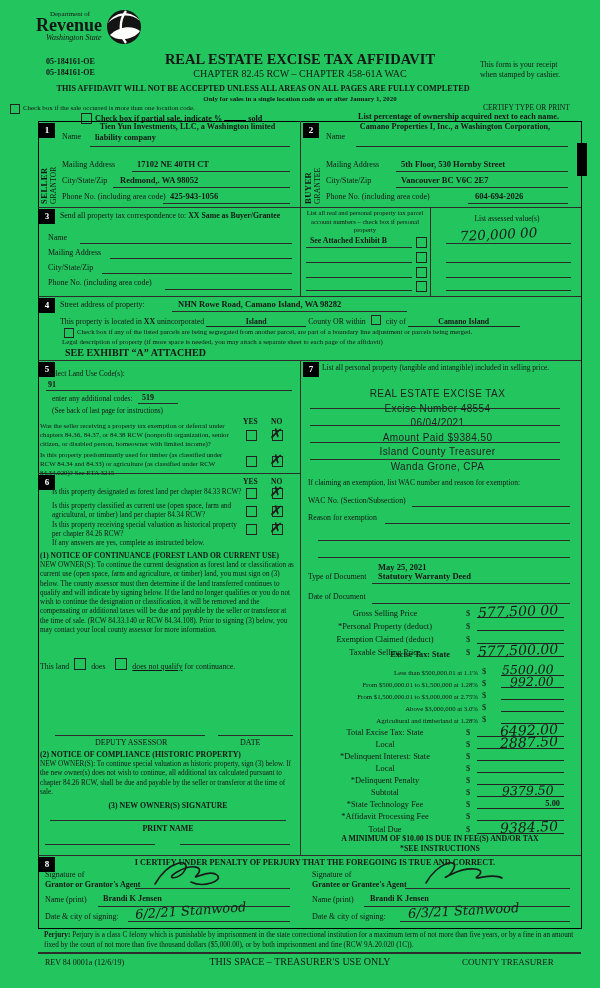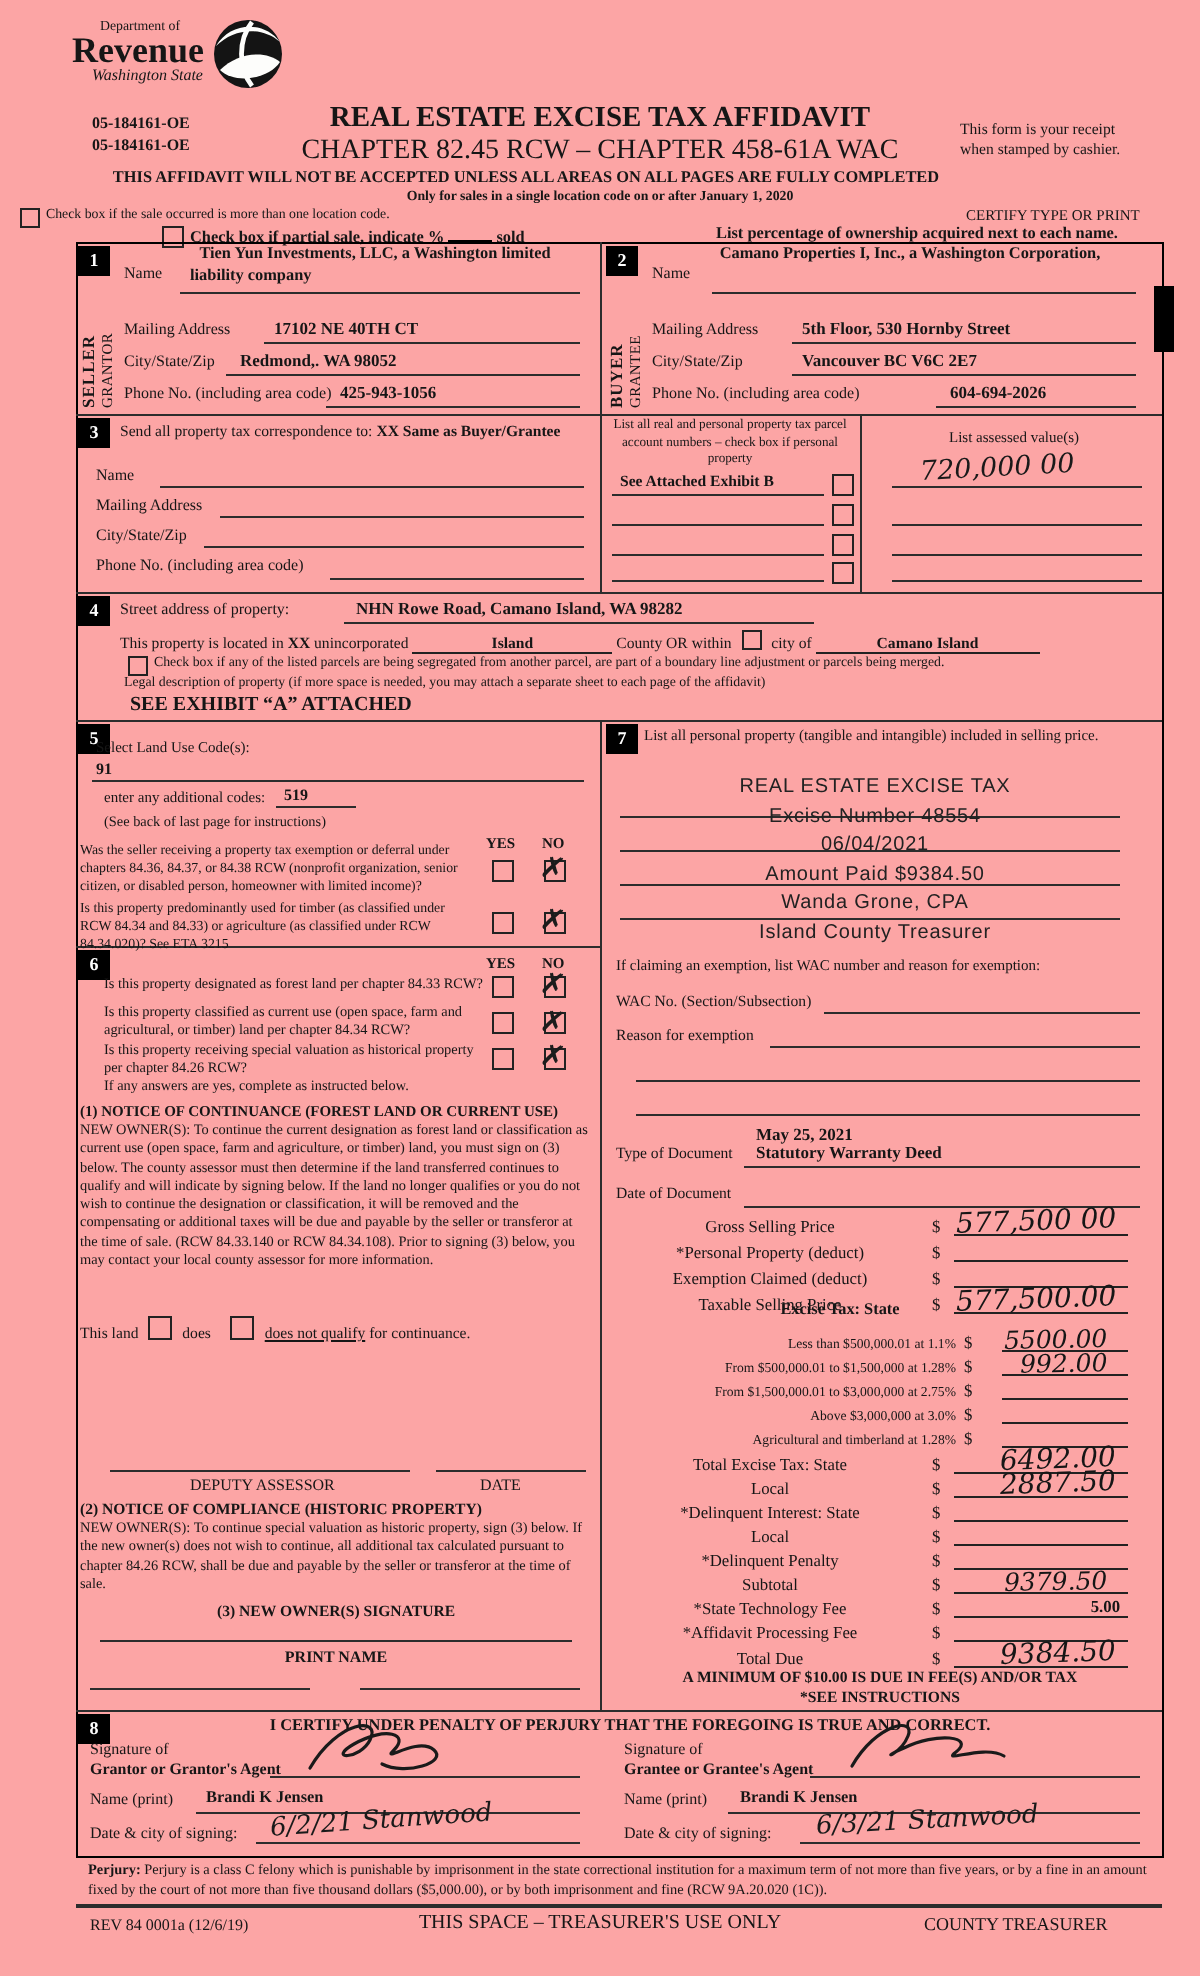--- a/index.html
+++ b/index.html
@@ -1,16 +1,16 @@
 <!DOCTYPE html>
 <html><head>
 <meta charset="utf-8">
 <style>
   html,body{margin:0;padding:0;background:#fff}
-  .page{position:relative;width:600px;height:988px;background:#fca5a5;font-family:"Liberation Serif",serif;color:#161616;overflow:hidden}
+  .page{position:relative;width:600px;height:988px;background:#22c55e;font-family:"Liberation Serif",serif;color:#161616;overflow:hidden}
   .a{position:absolute}
   .b{font-weight:bold}
   .c{text-align:center}
   .ln{position:absolute;border-bottom:1px solid #2c2c2c;height:0}
   .vln{position:absolute;border-left:1px solid #2c2c2c;width:0}
   .box{position:absolute;border:1.5px solid #000}
   .badge{position:absolute;width:16px;height:15px;background:#000;color:#fff;font-size:9px;font-weight:bold;text-align:center;line-height:15px;font-family:"Liberation Serif",serif}
   .cb{position:absolute;width:9px;height:9px;border:1px solid #222;background:transparent}
   .cbi{display:inline-block;width:8px;height:8px;border:1px solid #222;vertical-align:-1px;margin:0 3px}
   .x{position:absolute;font-family:"DejaVu Sans",sans-serif;font-size:15px;font-weight:bold;transform:rotate(10deg);line-height:1;color:#1c1c1c}
@@ -51,21 +51,21 @@
       </svg>
     </span>
   </div>
 
   <div class="a b f8" style="left:46px;top:57px;line-height:10.5px">
     <div>05-184161-OE</div>
     <div>05-184161-OE</div>
   </div>
 
   <div class="a b c" style="left:120px;top:51px;width:360px;font-size:14.5px">REAL ESTATE EXCISE TAX AFFIDAVIT</div>
-  <div class="a c" style="left:120px;top:68px;width:360px;font-size:14px">CHAPTER 82.45 RCW – CHAPTER 458-61A WAC</div>
+  <div class="a c" style="left:120px;top:68px;width:360px;font-size:10px">CHAPTER 82.45 RCW – CHAPTER 458-61A WAC</div>
 
   <div class="a f78" style="left:480px;top:60px;width:105px;line-height:10px">
     <div>This form is your receipt</div>
     <div>when stamped by cashier.</div>
   </div>
 
   <div class="a b c f82" style="left:0px;top:84px;width:526px">THIS AFFIDAVIT WILL NOT BE ACCEPTED UNLESS ALL AREAS ON ALL PAGES ARE FULLY COMPLETED</div>
   <div class="a b c f7" style="left:0px;top:95px;width:600px">Only for sales in a single location code on or after January 1, 2020</div>
 
   <span class="cb" style="left:10px;top:104px;width:8px;height:8px"></span>
@@ -241,22 +241,22 @@
   <div class="a f75" style="left:322px;top:363px;width:250px;line-height:10px">List all personal property (tangible and intangible) included in selling price.</div>
   <div class="ln" style="left:310px;top:408px;width:250px"></div>
   <div class="ln" style="left:310px;top:425px;width:250px"></div>
   <div class="ln" style="left:310px;top:442px;width:250px"></div>
   <div class="ln" style="left:310px;top:459px;width:250px"></div>
   <div class="a stamp" style="left:330px;top:387px;width:215px;font-size:10px;line-height:14.5px">
     <div>REAL ESTATE EXCISE TAX</div>
     <div>Excise Number 48554</div>
     <div>06/04/2021</div>
     <div>Amount Paid $9384.50</div>
+    <div>Island County Treasurer</div>
     <div>Wanda Grone, CPA</div>
-    <div>Island County Treasurer</div>
   </div>
 
   <span class="a f75" style="left:308px;top:478px">If claiming an exemption, list WAC number and reason for exemption:</span>
   <span class="a f78" style="left:308px;top:496px">WAC No. (Section/Subsection)</span>
   <div class="ln" style="left:412px;top:506px;width:158px"></div>
   <span class="a f78" style="left:308px;top:513px">Reason for exemption</span>
   <div class="ln" style="left:385px;top:523px;width:185px"></div>
   <div class="ln" style="left:318px;top:540px;width:252px"></div>
   <div class="ln" style="left:318px;top:557px;width:252px"></div>
   <span class="a f78" style="left:308px;top:572px">Type of Document</span>

